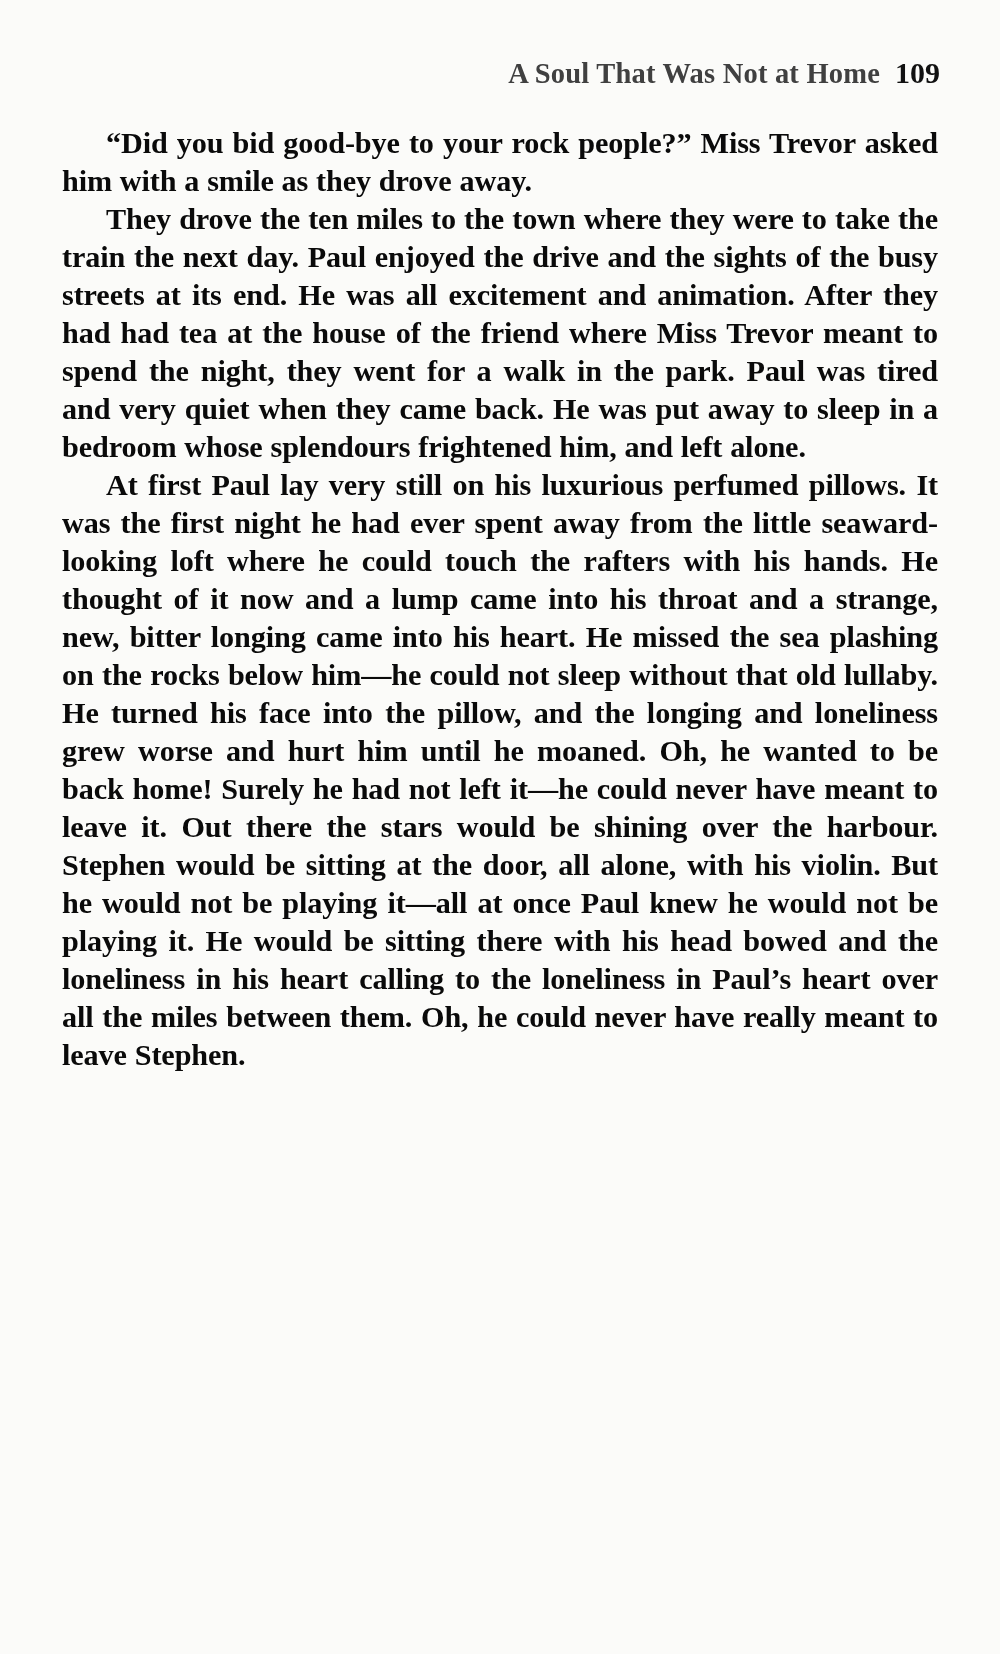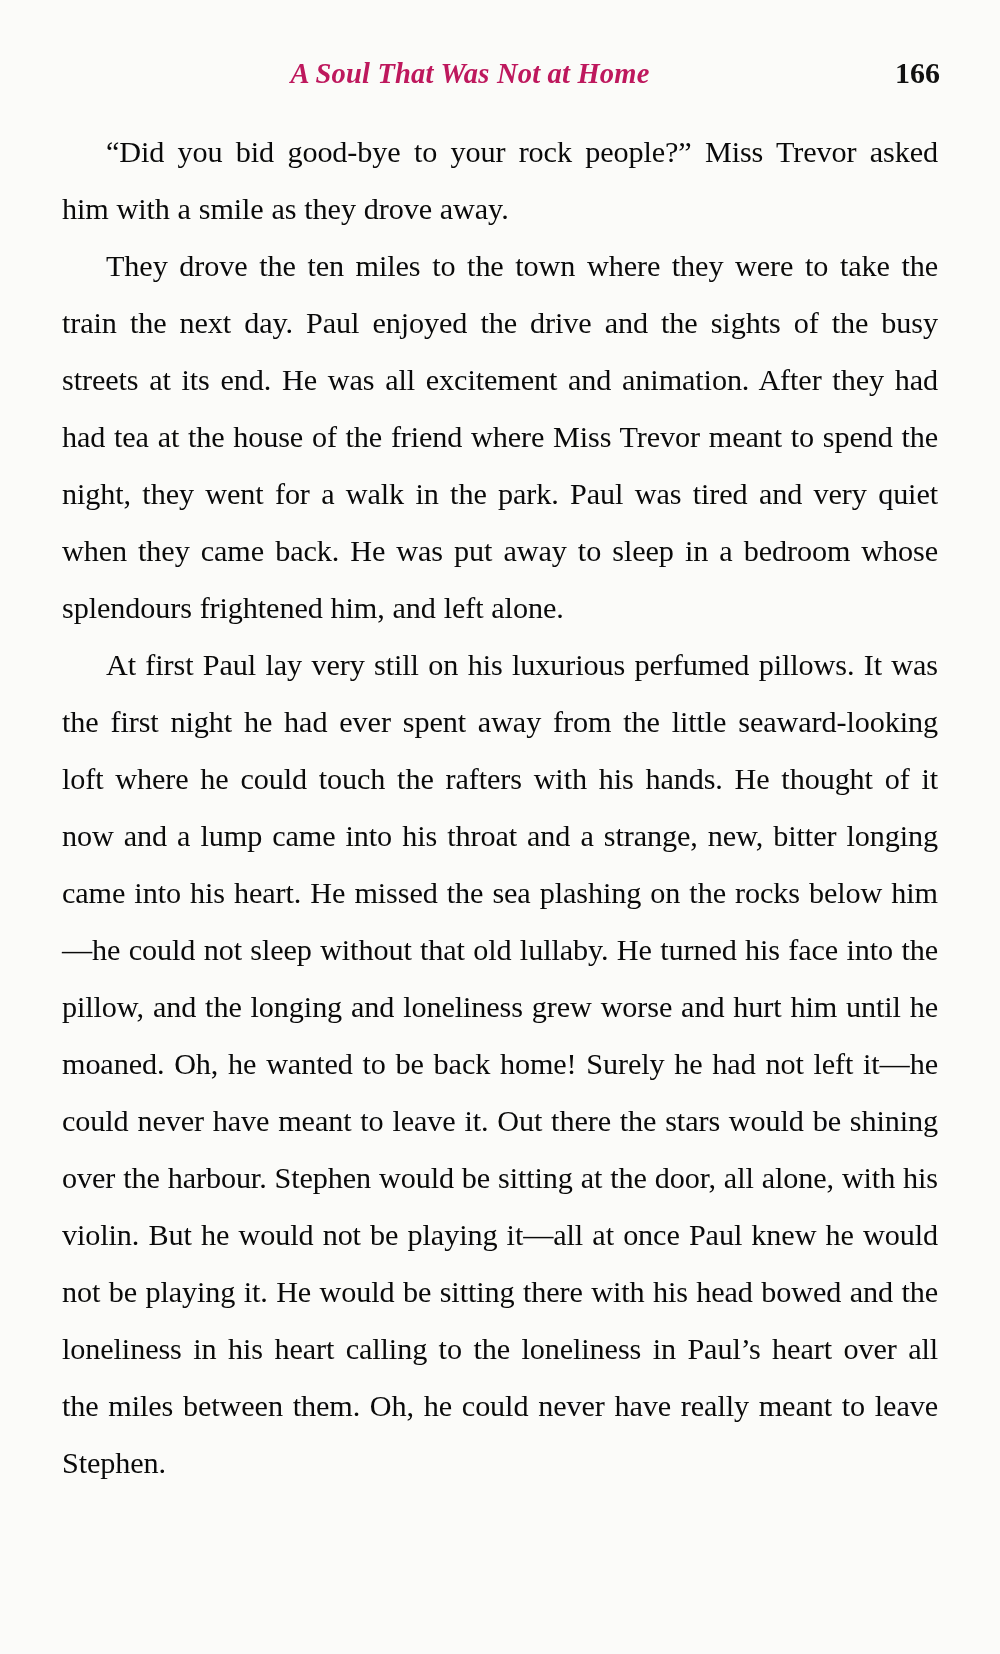--- a/index.html
+++ b/index.html
@@ -28,66 +28,65 @@
     left: 60px;
     top: 58px;
     width: 880px;
     height: 40px;
   }
   .running-title {
     position: absolute;
     left: 0;
     top: 0;
     width: 820px;
-    text-align: center;
-    font-style: italic;
+    text-align: right;
     font-weight: 700;
     font-size: 28.5px;
     letter-spacing: 0.2px;
-    color: #be185d;
+    color: #404040;
   }
   .folio {
     position: absolute;
     right: 0;
     top: -2px;
     font-size: 30px;
     font-weight: 700;
     color: #111;
   }
   .body-text {
     position: absolute;
     left: 62px;
     top: 124px;
     width: 876px;
   }
   p {
     margin: 0;
     font-size: 30.2px;
-    line-height: 57px;
+    line-height: 38px;
     text-align: justify;
     text-justify: inter-word;
     text-indent: 44px;
     color: #0a0a0a;
-    font-weight: 400;
+    font-weight: 700;
     letter-spacing: -0.1px;
     word-spacing: 0.4px;
   }
   
   .body-text, .header {
     -webkit-font-smoothing: antialiased;
   }
 </style>
 </head>
 <body>
 
 <div class="page">
 
   <div class="header">
     <div class="running-title">A Soul That Was Not at Home</div>
-    <div class="folio">166</div>
+    <div class="folio">109</div>
   </div>
 
   <div class="body-text">
     <p>“Did you bid good-bye to your rock people?” Miss Trevor asked him with a smile as they drove away.</p>
     <p>They drove the ten miles to the town where they were to take the train the next day. Paul enjoyed the drive and the sights of the busy streets at its end. He was all excitement and animation. After they had had tea at the house of the friend where Miss Trevor meant to spend the night, they went for a walk in the park. Paul was tired and very quiet when they came back. He was put away to sleep in a bedroom whose splendours frightened him, and left alone.</p>
     <p>At first Paul lay very still on his luxurious perfumed pillows. It was the first night he had ever spent away from the little seaward-looking loft where he could touch the rafters with his hands. He thought of it now and a lump came into his throat and a strange, new, bitter longing came into his heart. He missed the sea plashing on the rocks below him—he could not sleep without that old lullaby. He turned his face into the pillow, and the longing and loneliness grew worse and hurt him until he moaned. Oh, he wanted to be back home! Surely he had not left it—he could never have meant to leave it. Out there the stars would be shining over the harbour. Stephen would be sitting at the door, all alone, with his violin. But he would not be playing it—all at once Paul knew he would not be playing it. He would be sitting there with his head bowed and the loneliness in his heart calling to the loneliness in Paul’s heart over all the miles between them. Oh, he could never have really meant to leave Stephen.</p>
   </div>
 
 </div>
 

